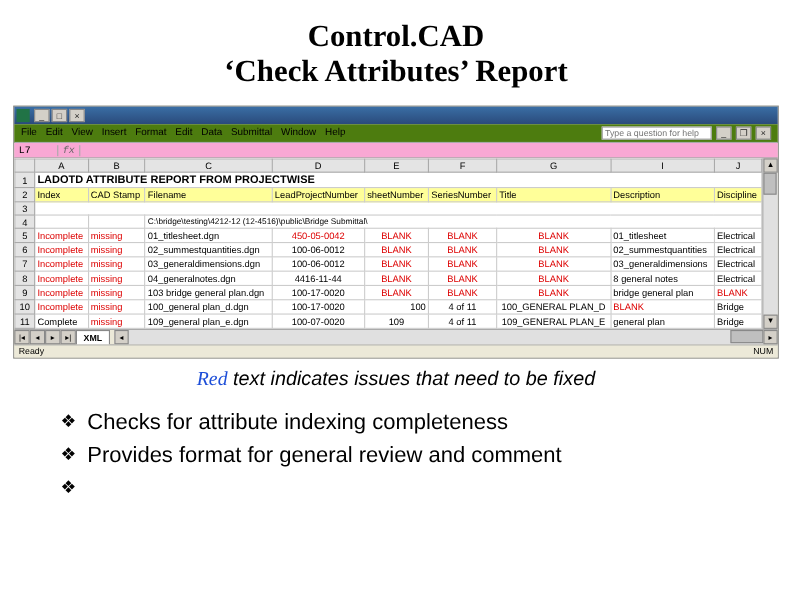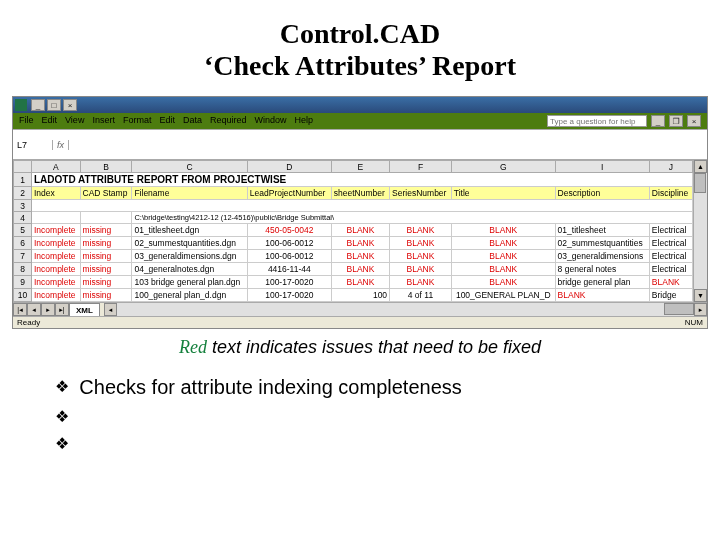--- a/index.html
+++ b/index.html
@@ -12,21 +12,21 @@
   .titlebar .icon { width: 12px; height: 12px; background: #217346; margin-right: 4px; }
   .titlebar .title { flex: 1; }
   .winbtns { display: flex; gap: 2px; }
   .winbtn { width: 14px; height: 12px; background: #d4d0c8; border: 1px solid #888; font-size: 8px; display: flex; align-items: center; justify-content: center; color: #222; }
   
   .menubar { background: #4d7c0f; display: flex; gap: 8px; padding: 2px 6px; font-size: 9px; border-bottom: 1px solid #aaa; }
   .menubar span { cursor: default; }
   .help-box { margin-left: auto; display: flex; align-items: center; gap: 4px; }
   .help-input { font-size: 8px; border: 1px solid #999; padding: 0 2px; width: 100px; background: #fff; height: 12px; }
   
-  .formula-row { display: flex; background: #ffffff; border-bottom: 1px solid #aaa; font-size: 9px; height: 30px; align-items: center; }
+  .formula-row { display: flex; background: #f9a8d4; border-bottom: 1px solid #aaa; font-size: 9px; height: 14px; align-items: center; font-family: Liberation Mono, monospace; }
   .namebox { width: 40px; border-right: 1px solid #aaa; padding: 0 4px; }
   .fx { padding: 0 4px; font-style: italic; color: #666; border-right: 1px solid #aaa; text-align: right; }
   .fbar { flex: 1; padding: 0 4px; }
   
   .sheet-area { display: flex; }
   .sheet-grid { flex: 1; background: #fff; overflow: hidden; }
   
   table.grid { border-collapse: collapse; font-size: 8.5px; width: 100%; }
   table.grid th { background: #e4e4e4; border: 1px solid #aaa; font-weight: normal; height: 12px; padding: 0 2px; text-align: center; }
   table.grid td { border: 1px solid #ccc; padding: 1px 2px; height: 12px; white-space: nowrap; }
@@ -47,21 +47,21 @@
   .tab-nav .nav { width: 14px; height: 13px; background: #d4d0c8; border: 1px solid #888; display: flex; align-items: center; justify-content: center; font-size: 7px; }
   .sheet-tab { background: #fff; border: 1px solid #888; border-bottom: none; padding: 0 6px; height: 13px; display: flex; align-items: center; font-weight: bold; }
   .hscroll { flex: 1; display: flex; background: #e0e0e0; margin-left: 4px; }
   .hscroll .track { flex: 1; }
   .hscroll .thumb { width: 30px; height: 12px; background: #bfbfbf; border: 1px solid #888; }
   
   .statusbar { background: #ece9d8; border-top: 1px solid #aaa; font-size: 8px; padding: 1px 4px; display: flex; }
   .statusbar .ready { flex: 1; }
   
   .caption { text-align: center; font-style: italic; font-size: 18px; margin-top: 8px; }
-  .caption .red-txt { color: #15803d; font-family: 'Comic Sans MS', cursive; font-style: italic; }
+  .caption .red-txt { color: #1d4ed8; font-family: 'Comic Sans MS', cursive; font-style: italic; }
   
   .bullets { margin: 14px 40px 0 55px; font-size: 20px; line-height: 1.5; }
   .bullet { display: flex; gap: 10px; }
   .bullet .diamond { font-size: 16px; padding-top: 3px; }
 </style>
 </head>
 <body>
 
 <div class="slide-title">
   <span>Control.CAD</span><br>
@@ -79,21 +79,21 @@
   </div>
 
   <div class="menubar">
     <span>File</span>
     <span>Edit</span>
     <span>View</span>
     <span>Insert</span>
     <span>Format</span>
     <span>Edit</span>
     <span>Data</span>
-    <span>Required</span>
+    <span>Submittal</span>
     <span>Window</span>
     <span>Help</span>
     <div class="help-box">
       <input class="help-input" placeholder="Type a question for help" style="">
       <div class="winbtn">_</div>
       <div class="winbtn">❐</div>
       <div class="winbtn">×</div>
     </div>
   </div>
 
@@ -210,20 +210,32 @@
               <td><span class="red">Incomplete</span></td>
               <td><span class="red">missing</span></td>
               <td>100_general plan_d.dgn</td>
               <td style="text-align:center"><span class="">100-17-0020</span></td>
               <td style="text-align:right">100</td>
               <td style="text-align:center">4 of 11</td>
               <td style="text-align:center">100_GENERAL PLAN_D</td>
               <td><span class="red">BLANK</span></td>
               <td>Bridge</td>
             </tr>
+            <tr>
+              <th class="rowhdr">11</th>
+              <td>Complete</td>
+              <td><span class="red">missing</span></td>
+              <td>109_general plan_e.dgn</td>
+              <td style="text-align:center"><span class="">100-07-0020</span></td>
+              <td style="text-align:center">109</td>
+              <td style="text-align:center">4 of 11</td>
+              <td style="text-align:center">109_GENERAL PLAN_E</td>
+              <td>general plan</td>
+              <td>Bridge</td>
+            </tr>
           </tbody>
         </table>
     </div>
     <div class="vscroll">
       <div class="arrow">▲</div>
       <div class="thumb"></div>
       <div class="track"></div>
       <div class="arrow">▼</div>
     </div>
   </div>
@@ -254,17 +266,18 @@
   <span class="red-txt">Red</span><span> text indicates issues that need to be fixed</span>
 </div>
 
 <div class="bullets">
   <div class="bullet">
       <span class="diamond">❖</span>
       <span>Checks for attribute indexing completeness</span>
     </div>
   <div class="bullet">
       <span class="diamond">❖</span>
+      <span>Provides format for general review and comment</span>
     </div>
   <div class="bullet">
       <span class="diamond">❖</span>
     </div>
 </div>
 
 </body></html>

